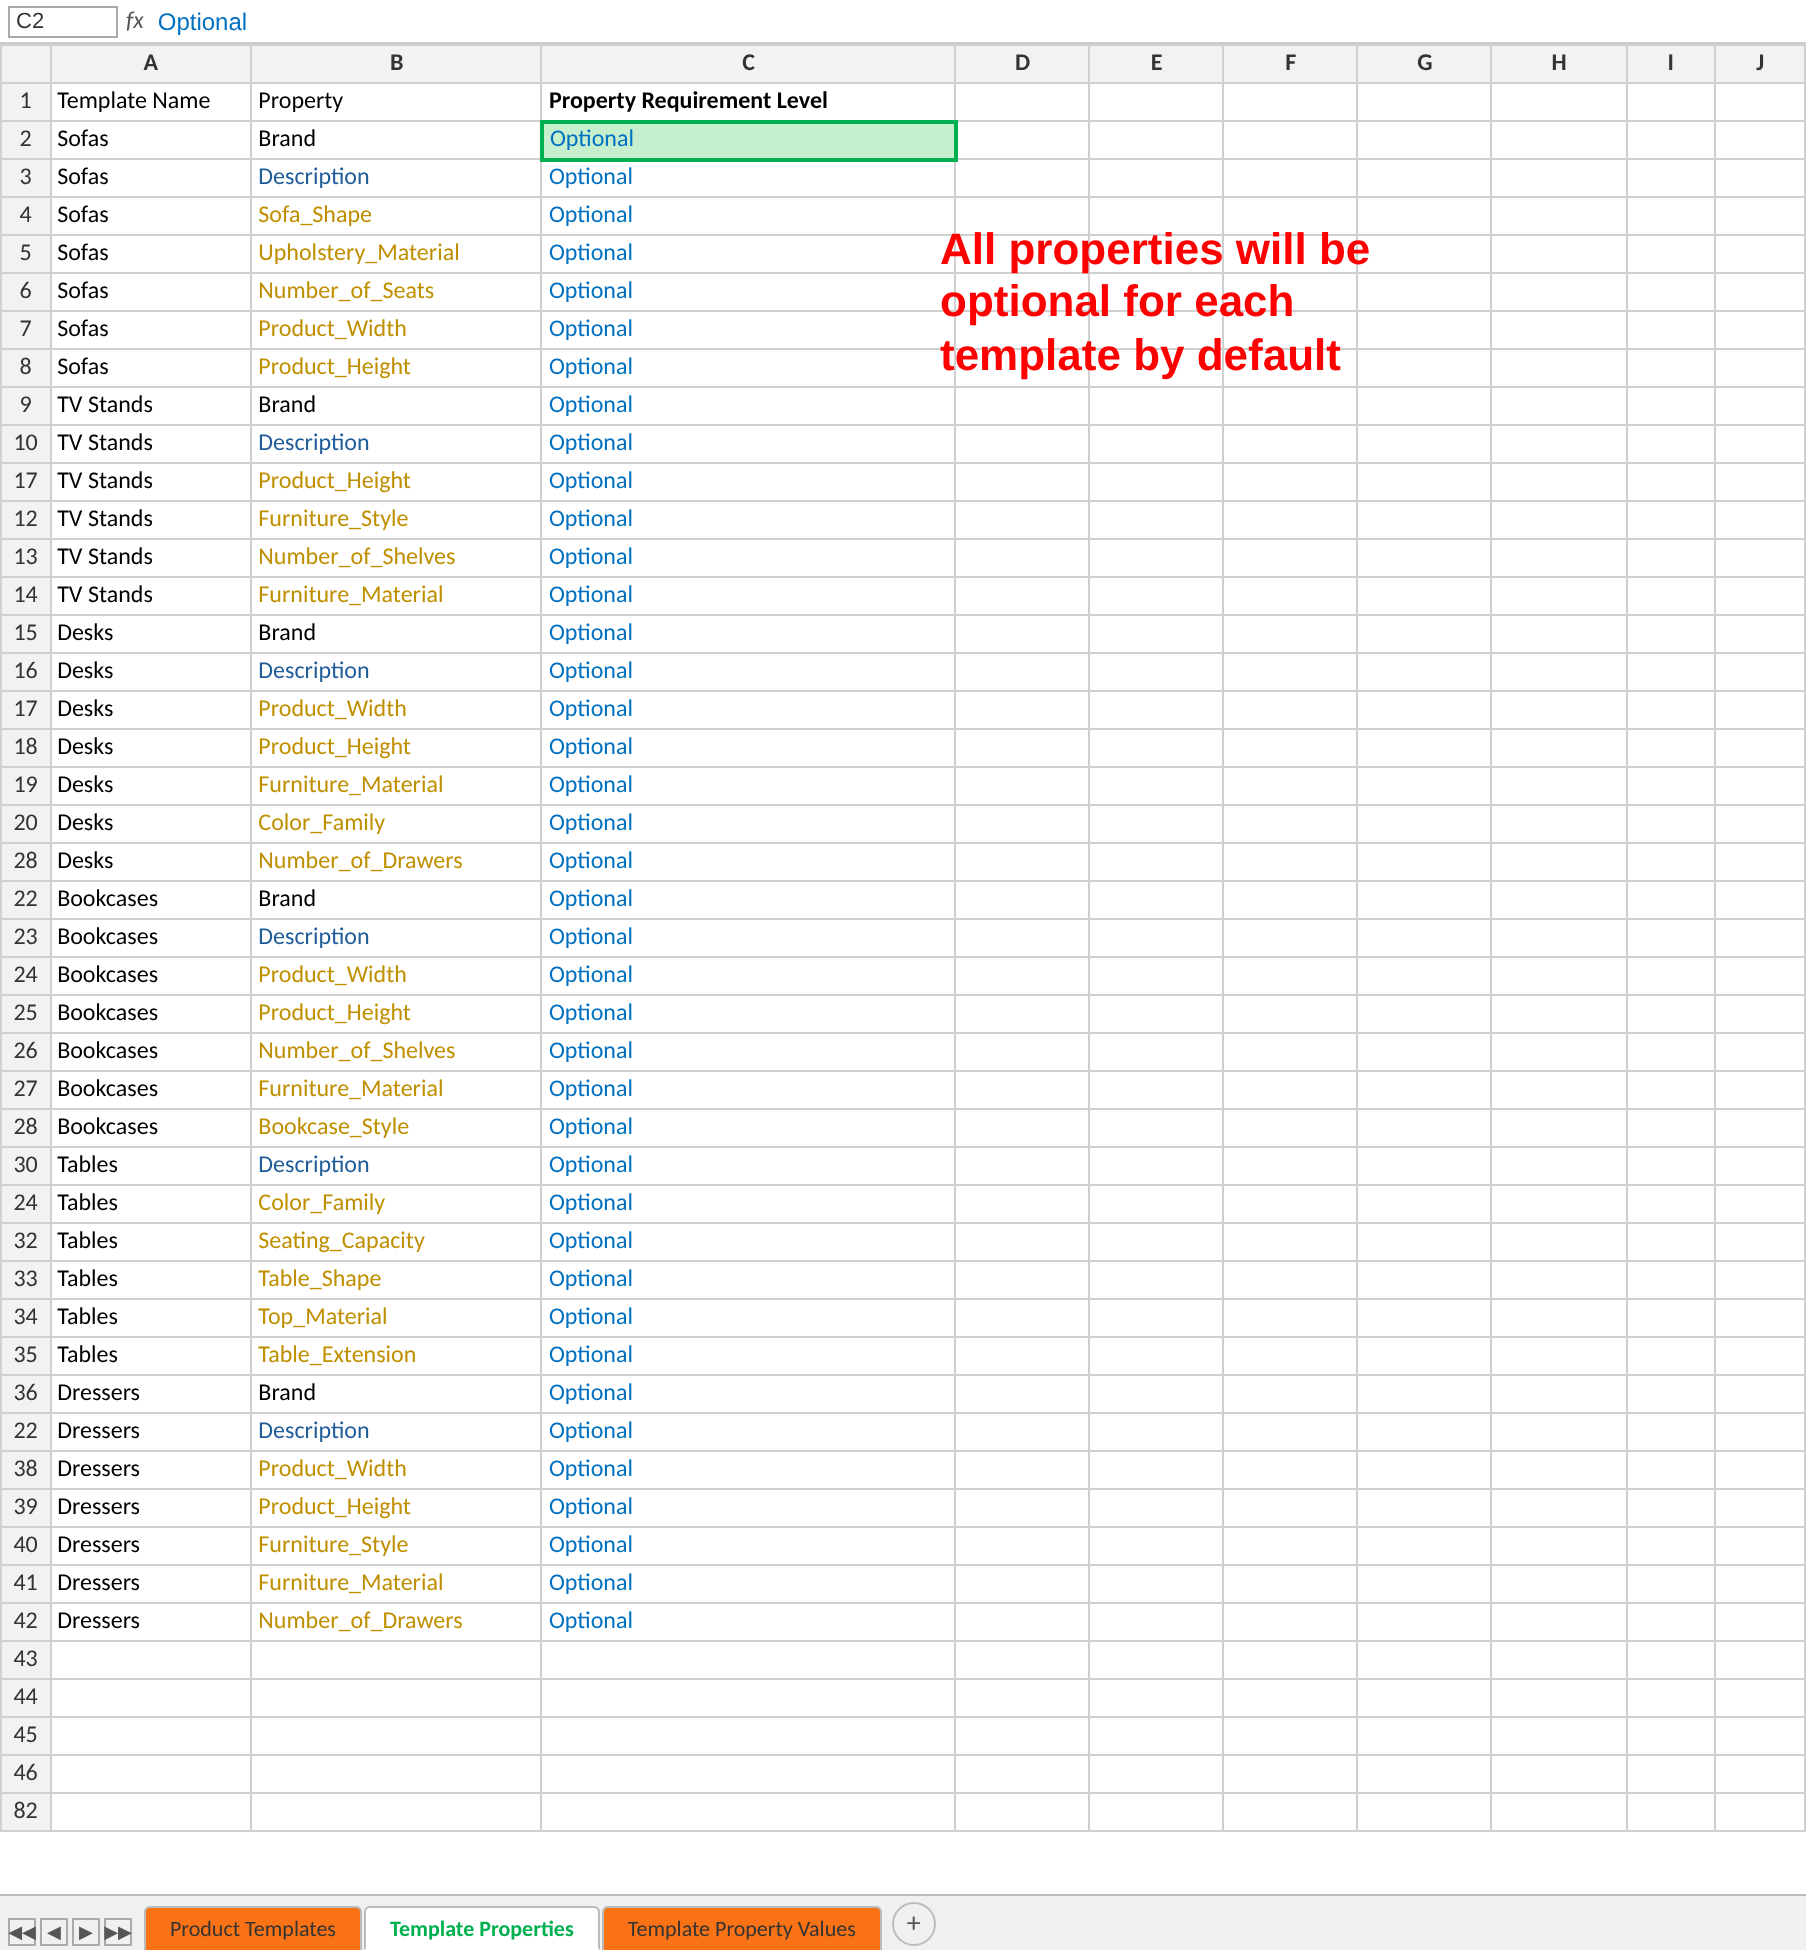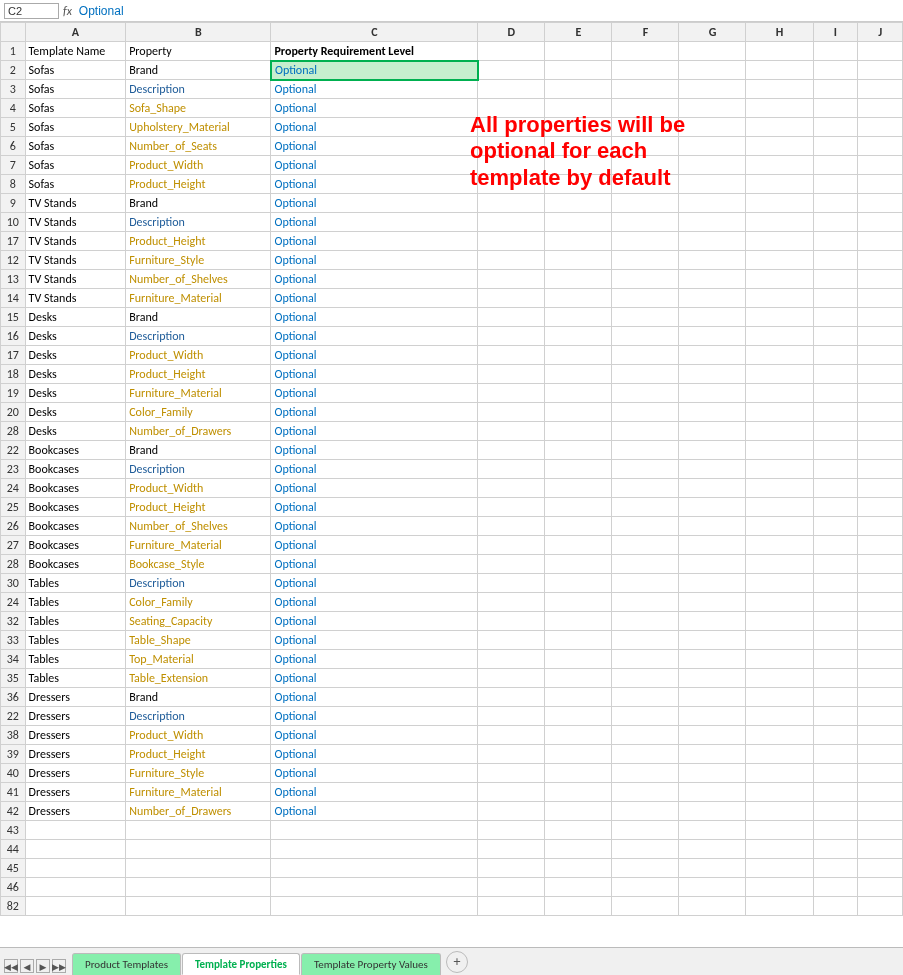--- a/index.html
+++ b/index.html
@@ -99,21 +99,21 @@
       align-items: flex-end;
       padding-left: 4px;
       padding-bottom: 0;
     }
 
     .tab {
       height: 22px;
       padding: 0 12px;
       border: 1px solid #bbb;
       border-bottom: none;
-      background: #86efac;
+      background: #f97316;
       color: #333;
       font-size: 11px;
       display: flex;
       align-items: center;
       cursor: pointer;
       margin-right: 1px;
       border-radius: 3px 3px 0 0;
       user-select: none;
     }
 

